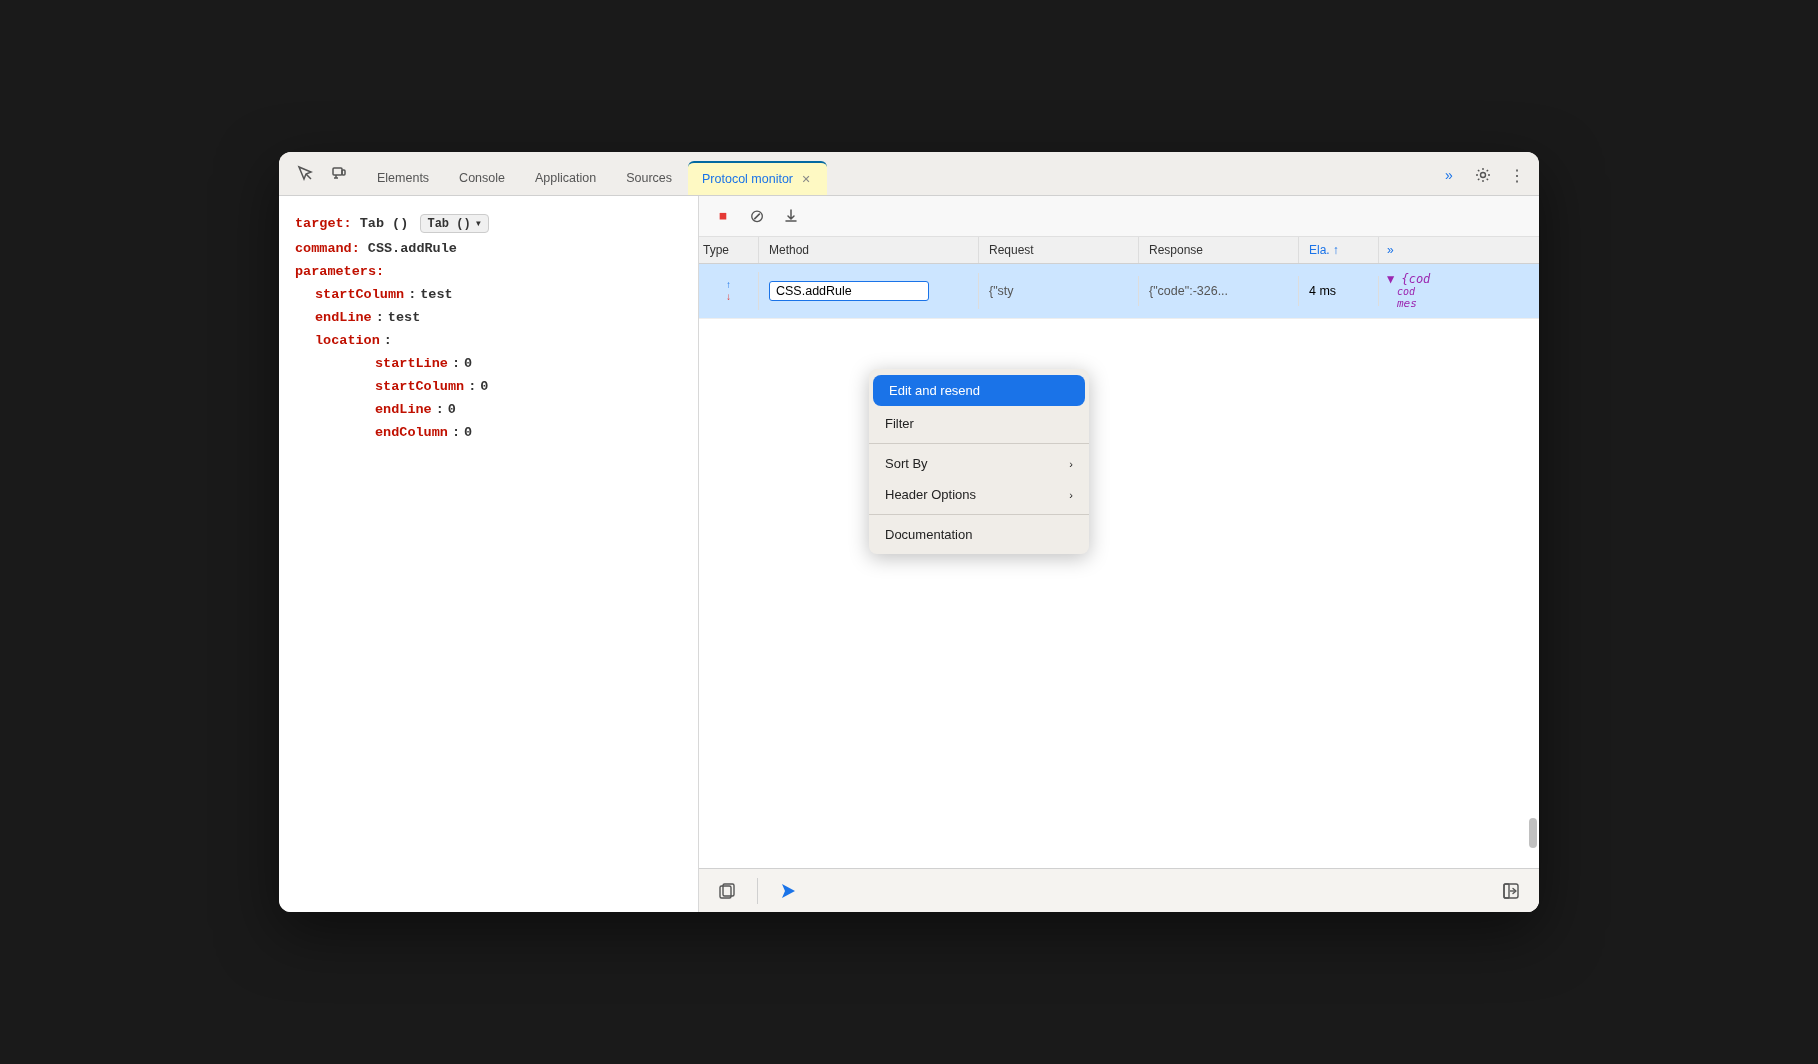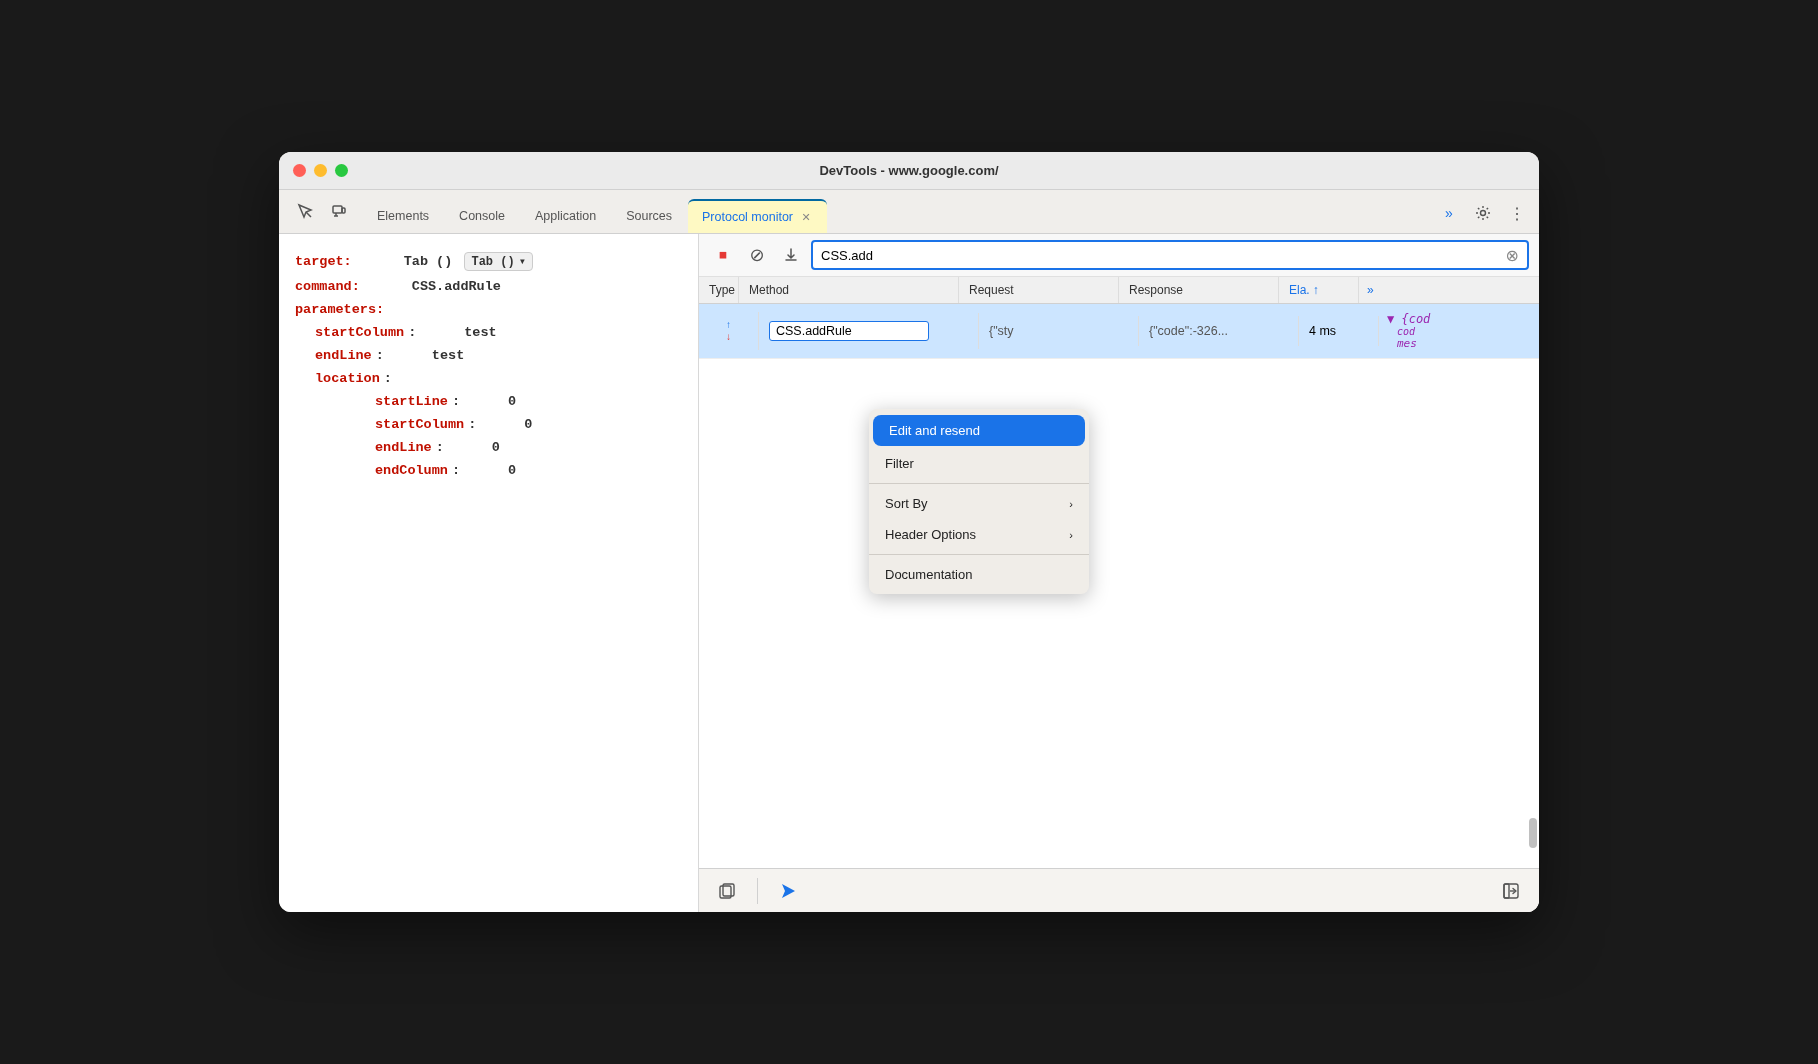--- a/index.html
+++ b/index.html
@@ -127,21 +127,21 @@
       padding: 18px 16px;
     }
     .prop-row {
       display: flex;
       align-items: baseline;
       margin-bottom: 8px;
       font-weight: bold;
     }
     .prop-key { color: #c01000; }
     .prop-colon { color: #333; margin: 0 4px; }
-    .prop-value { color: #333; margin-left: 44px; }
+    .prop-value { color: #333; }
     .indent1 { padding-left: 20px; }
     .indent3 { padding-left: 80px; }
     
     .right-panel {
       flex: 1;
       display: flex;
       flex-direction: column;
       background: #ffffff;
       position: relative;
     }
@@ -190,21 +190,21 @@
       font-size: 16px;
     }
     .table-header {
       display: flex;
       background: #f0f0f0;
       border-bottom: 1px solid #d0d0d0;
       font-size: 12px;
       font-weight: 500;
       color: #333;
     }
-    .th-type { width: 40px; padding: 6px 10px; border-right: 1px solid #ddd; }
+    .th-type { width: 60px; padding: 6px 4px; border-right: 1px solid #ddd; }
     .th-method { width: 220px; padding: 6px 10px; border-right: 1px solid #ddd; }
     .th-request { width: 160px; padding: 6px 10px; border-right: 1px solid #ddd; }
     .th-response { width: 160px; padding: 6px 10px; border-right: 1px solid #ddd; }
     .th-ela { width: 80px; padding: 6px 10px; border-right: 1px solid #ddd; display: flex; align-items: center; gap: 3px; color: #1a73e8; }
     .th-more { width: 40px; padding: 6px 8px; color: #1a73e8; }
     .table-body { flex: 1; overflow: hidden; position: relative; }
     .table-row {
       display: flex;
       align-items: center;
       border-bottom: 1px solid #eee;
@@ -312,28 +312,20 @@
       border-radius: 4px;
       position: absolute;
       bottom: 0;
     }
   </style>
 </head>
 <body>
 
 <div class="window">
 
-  <div class="titlebar">
-    <div class="traffic-lights">
-      <div class="traffic-light tl-close"></div>
-      <div class="traffic-light tl-minimize"></div>
-      <div class="traffic-light tl-maximize"></div>
-    </div>
-    <span class="titlebar-title">DevTools - www.google.com/</span>
-  </div>
 
   <div class="tabs-bar">
     <div class="tab-icons">
       <div class="tab-icon-btn">
         <svg width="16" height="16" viewBox="0 0 16 16" fill="none">
           <path d="M2 2L7 14L9 9L14 7L2 2Z" stroke="#555" stroke-width="1.5" fill="none"></path>
           <line x1="9" y1="9" x2="14" y2="14" stroke="#555" stroke-width="1.5"></line>
         </svg>
       </div>
       <div class="tab-icon-btn">
@@ -445,24 +437,20 @@
     <div class="right-panel">
 
       <div class="toolbar">
         <button class="toolbar-btn record">⏹</button>
         <button class="toolbar-btn" style="font-size:18px;">⊘</button>
         <button class="toolbar-btn">
           <svg width="16" height="16" viewBox="0 0 16 16" fill="none">
             <path d="M8 2v8M5 8l3 3 3-3M3 13h10" stroke="#555" stroke-width="1.5" stroke-linecap="round"></path>
           </svg>
         </button>
-        <div class="search-input-wrap">
-          <input type="text" value="CSS.add" style="">
-          <span class="search-clear">⊗</span>
-        </div>
       </div>
 
       <div class="table-header">
         <div class="th-type">Type</div>
         <div class="th-method">Method</div>
         <div class="th-request">Request</div>
         <div class="th-response">Response</div>
         <div class="th-ela">
           Ela.
           <span>↑</span>

